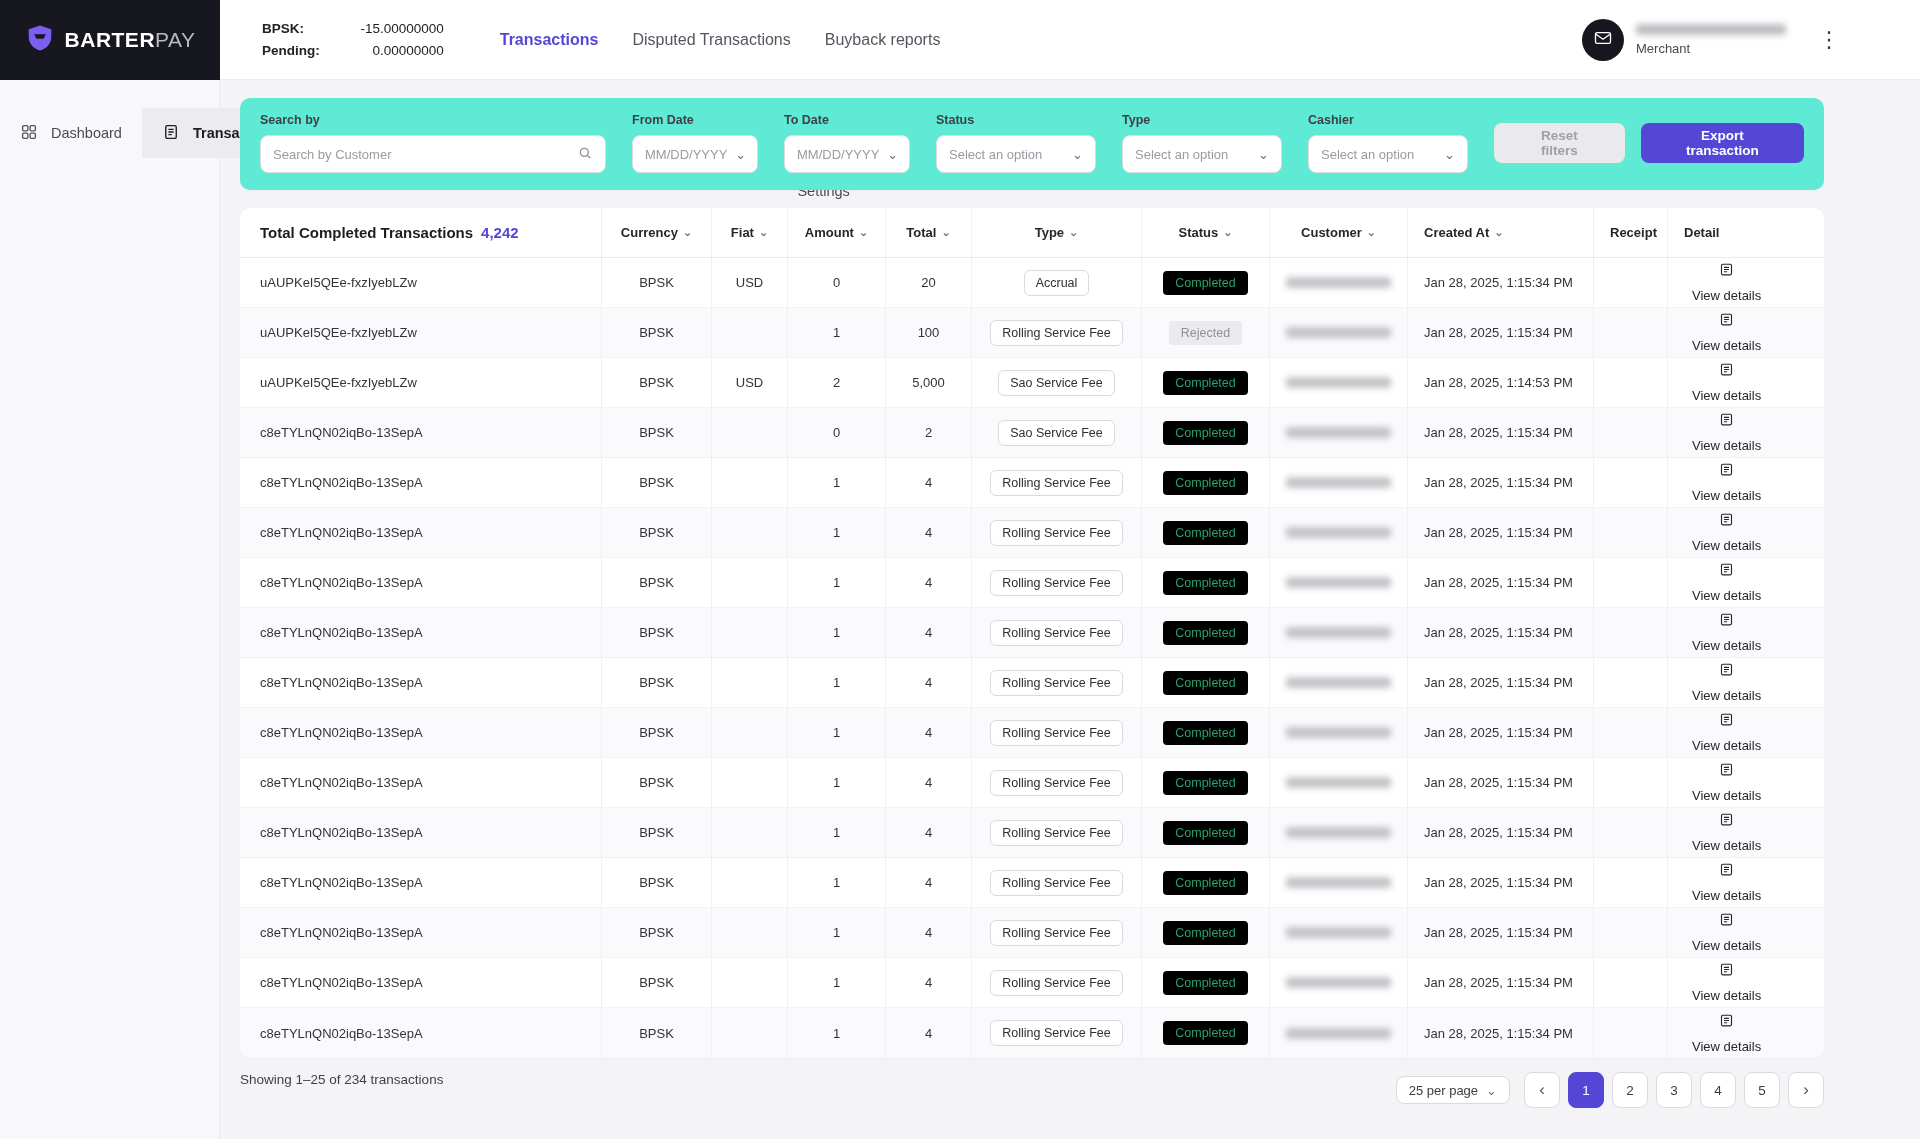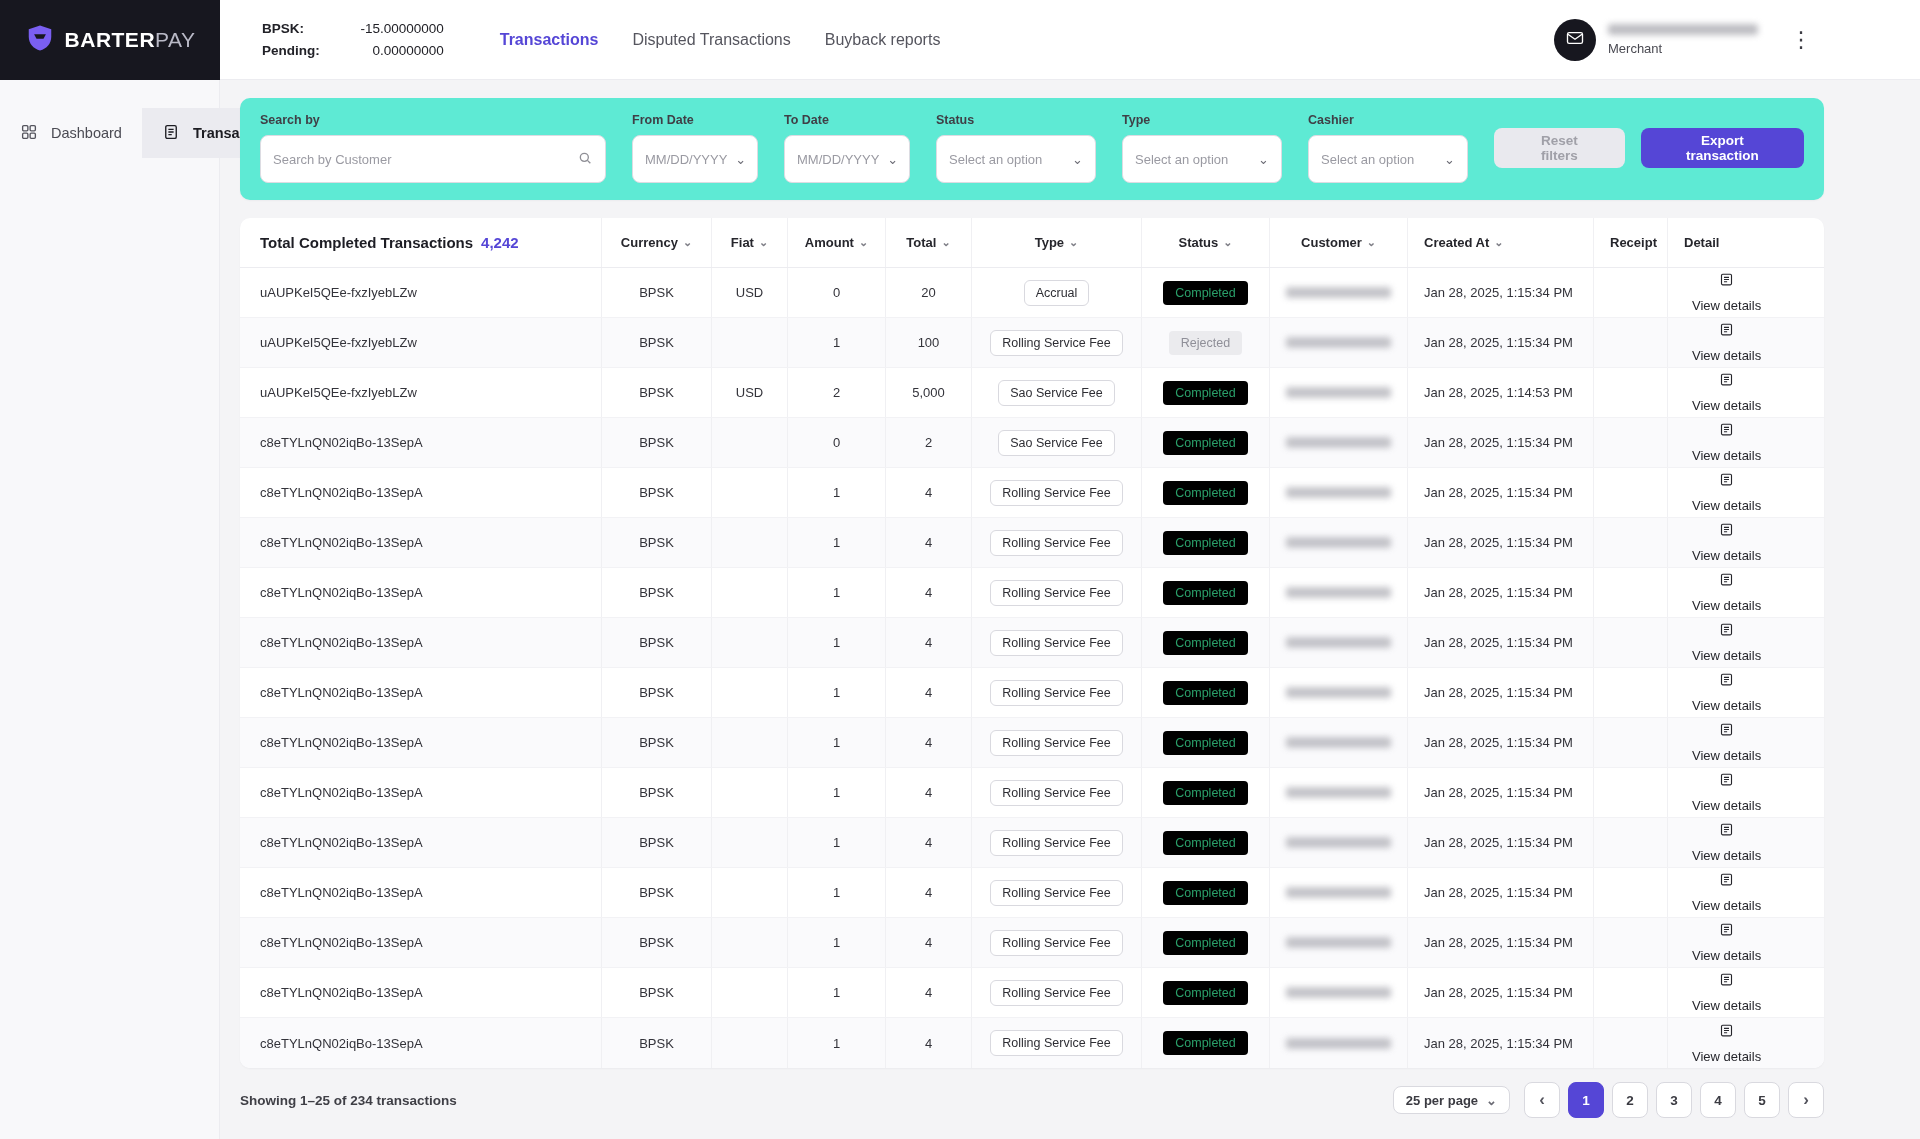--- a/index.html
+++ b/index.html
@@ -1,20 +1,20 @@
 <!DOCTYPE html>
 <html><head>
 <meta charset="utf-8">
 <style>
   * { box-sizing: border-box; margin: 0; padding: 0; }
   html, body { width: 1920px; height: 1139px; overflow: hidden; }
   body { font-family: "Liberation Sans", sans-serif; background: #f4f4f6; color: #26262c; }
 
   
-  .header { height: 80px; background: #fff; border-bottom: 1px solid #ececf0; display: flex; align-items: center; padding-right: 108px; }
+  .header { height: 80px; background: #fff; border-bottom: 1px solid #ececf0; display: flex; align-items: center; padding-right: 80px; }
   .logo-block { width: 220px; flex: 0 0 220px; height: 80px; background: #17171f; display: flex; align-items: center; justify-content: center; gap: 10px; }
   .logo-text { font-size: 21px; letter-spacing: .5px; font-weight: 800; color: #fff; }
   .logo-text .lite { font-weight: 400; color: #b9b9c6; }
   .balances { margin-left: 42px; display: grid; grid-template-columns: auto auto; column-gap: 14px; row-gap: 7px; font-size: 13.5px; align-items: center; }
   .balances .blabel { font-weight: 700; color: #222228; }
   .balances .bvalue { text-align: right; min-width: 110px; color: #222228; }
   .topnav { margin-left: 56px; display: flex; gap: 34px; font-size: 16px; }
   .topnav .navitem { color: #55555e; cursor: pointer; font-weight: 500; }
   .topnav .navitem.active { color: #5546d6; font-weight: 700; }
   .account { margin-left: auto; display: flex; align-items: center; gap: 12px; }
@@ -35,21 +35,21 @@
   .side-spacer { flex: 1; }
   .side-divider { height: 1px; background: #e4e4e9; margin: 10px 16px; }
   .side-bottom { padding-bottom: 118px; }
 
   .main { flex: 1; padding: 18px 96px 0 20px; }
 
   
   .filters-card { background: #5eead4; border-radius: 10px; padding: 15px 20px 17px; display: flex; gap: 26px; align-items: center; box-shadow: 0 1px 2px rgba(20,20,40,.04); }
   .fgroup { display: flex; flex-direction: column; gap: 8px; }
   .flabel { font-size: 12.5px; font-weight: 600; color: #3f3f46; }
-  .control { height: 48px; border: 1px solid #dcdce2; border-radius: 8px; background: #fff; display: flex; align-items: center; justify-content: space-between; gap: 8px; padding: 0 12px; font-size: 13px; color: #9a9aa2; cursor: pointer; }
+  .control { height: 38px; border: 1px solid #dcdce2; border-radius: 8px; background: #fff; display: flex; align-items: center; justify-content: space-between; gap: 8px; padding: 0 12px; font-size: 13px; color: #9a9aa2; cursor: pointer; }
   .control .ph { color: #9a9aa2; }
   .chev { font-size: 13px; color: #6b6b74; line-height: 1; }
   .search-wrap { width: 346px; }
   .search-wrap input { border: none; outline: none; flex: 1; font: inherit; font-size: 13px; color: #26262c; }
   .search-wrap input::placeholder { color: #9a9aa2; }
   .date-ctl { width: 126px; }
   .select-ctl { width: 160px; }
   .filter-actions { margin-left: auto; display: flex; gap: 16px; }
   .btn { height: 40px; border: none; border-radius: 8px; font: inherit; font-size: 13.5px; font-weight: 600; padding: 0 36px; cursor: pointer; }
   .btn-reset { background: #e9e9ee; color: #a0a0a8; }
@@ -73,21 +73,21 @@
   .left-pad { justify-content: flex-start; padding-left: 16px; }
   .type-chip { border: 1px solid #d9d9df; border-radius: 6px; background: #fff; padding: 5px 11px; font-size: 12.5px; color: #2e2e34; white-space: nowrap; }
   .status-chip { border-radius: 4px; padding: 5px 12px; font-size: 12.5px; font-weight: 500; white-space: nowrap; }
   .status-chip.ok { background: #000000; color: #2aa06a; }
   .status-chip.rej { background: #ebebee; color: #8f8f98; }
   .cust-redact { width: 105px; height: 11px; background: #b9b9bf; opacity: .85; }
   .detail-cell { justify-content: flex-start; padding-left: 24px; }
   .view-details { display: flex; align-items: center; gap: 8px; background: none; border: none; font: inherit; font-size: 13px; color: #26262c; cursor: pointer; flex-direction: column; }
 
   
-  .pagbar { display: flex; align-items: center; margin-top: 14px; font-weight: bold; }
+  .pagbar { display: flex; align-items: flex-start; margin-top: 14px; }
   .summary { font-size: 13.5px; color: #3f3f46; }
   .pag-right { margin-left: auto; display: flex; align-items: center; gap: 14px; }
   .per-page { height: 28px; border: 1px solid #d9d9df; border-radius: 8px; background: #fff; padding: 0 12px; font-size: 13px; color: #3b3b42; display: flex; align-items: center; gap: 8px; cursor: pointer; }
   .pager { display: flex; gap: 8px; align-items: center; }
   .pbtn { width: 36px; height: 36px; border: 1px solid #d9d9df; border-radius: 8px; background: #fff; color: #3b3b42; font: inherit; font-size: 13.5px; display: flex; align-items: center; justify-content: center; cursor: pointer; }
   .pbtn.active { background: #5546d6; border-color: #5546d6; color: #fff; }
   .pbtn.nav { font-size: 17px; color: #55555e; }
 </style>
 </head>
 <body>

